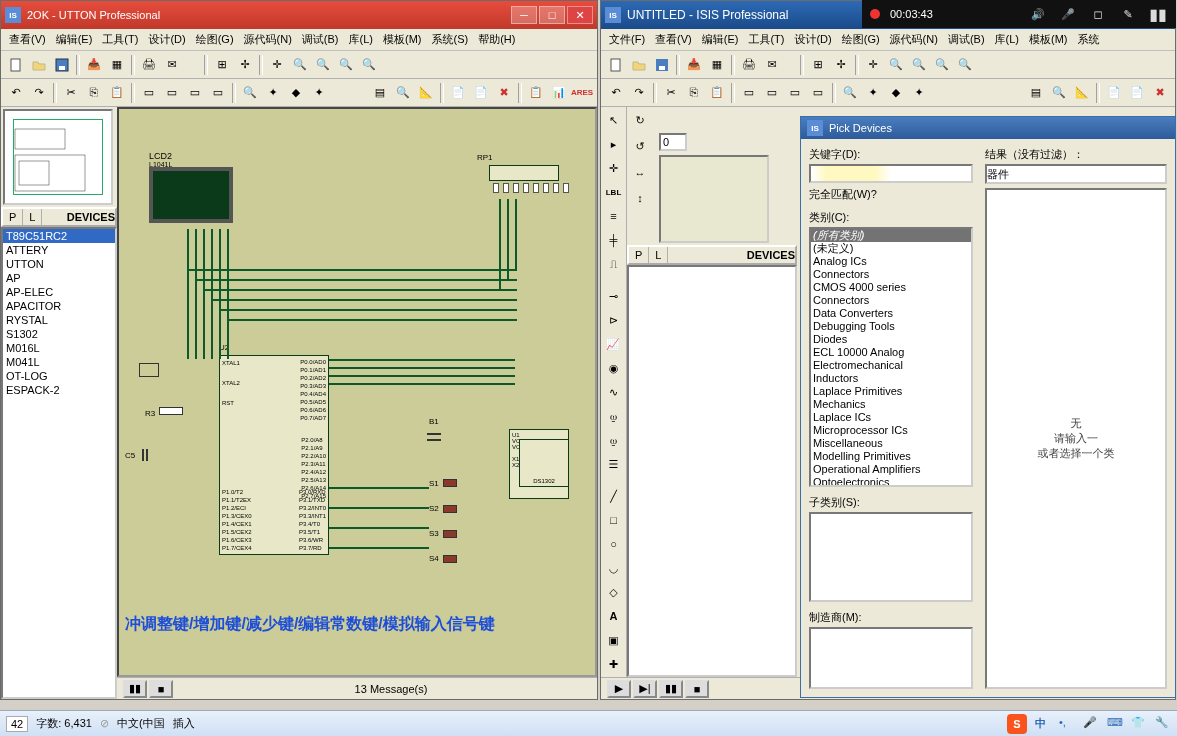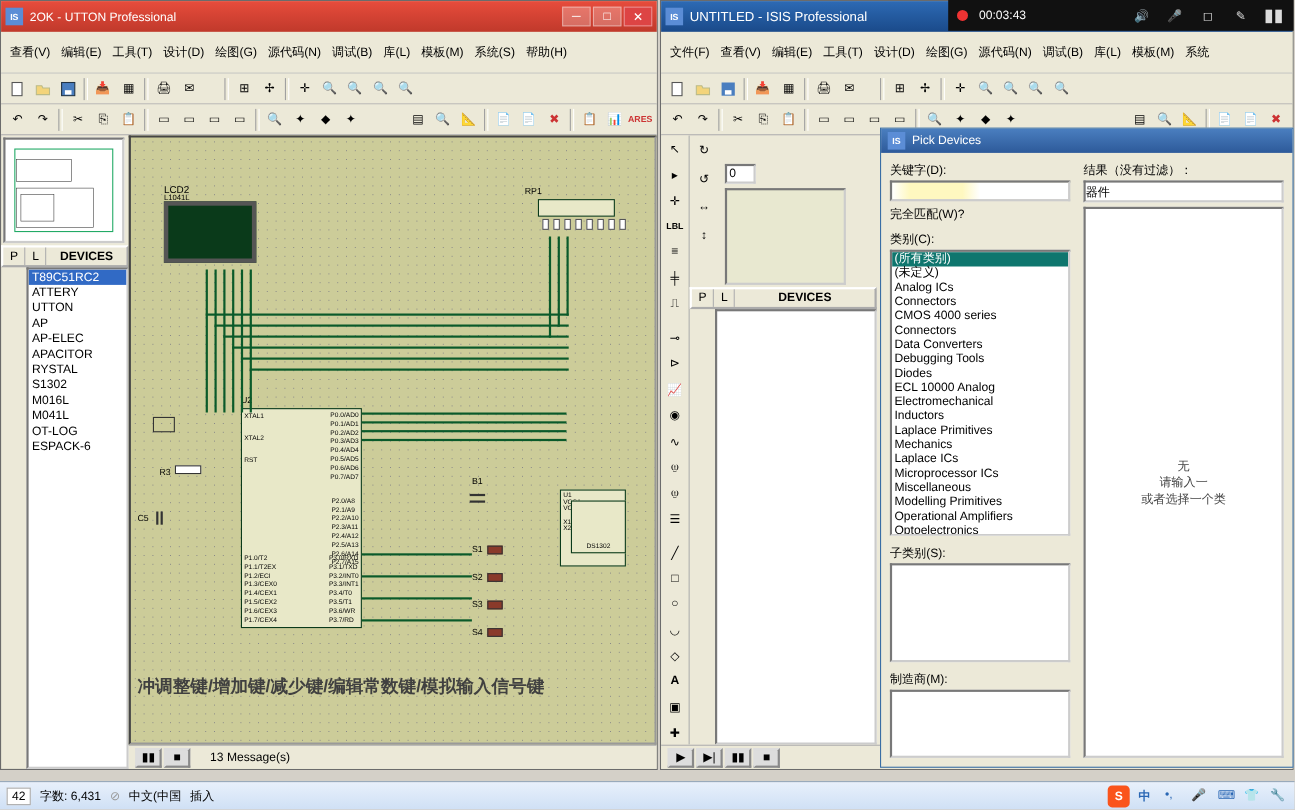--- a/index.html
+++ b/index.html
@@ -8,63 +8,63 @@
 .win-left { left: 0; top: 0; width: 598px; height: 700px; }
 .win-right { left: 600px; top: 0; width: 576px; height: 700px; }
 .titlebar { height: 28px; display: flex; align-items: center; padding: 0 4px; color: #fff; }
 .tb-red { background: linear-gradient(#e74c3c,#c0392b); }
 .tb-blue { background: linear-gradient(#2d6ab4,#1a4a8a); }
 .title-icon { width: 16px; height: 16px; background: #5b8dd6; margin-right: 6px; display: inline-flex; align-items: center; justify-content: center; color: #fff; font-size: 8px; font-weight: bold; }
 .title-text { flex: 1; font-size: 12px; }
 .wbtns { display: flex; gap: 2px; }
 .wbtn { width: 26px; height: 18px; background: rgba(255,255,255,.25); border: 1px solid rgba(255,255,255,.4); color: #fff; display: flex; align-items: center; justify-content: center; cursor: pointer; }
 .wbtn.close { background: #d44; }
-.menubar { height: 38px; background: #ece9d8; display: flex; align-items: center; padding: 0 4px; gap: 2px; border-bottom: 1px solid #c0c0c0; }
+.menubar { height: 22px; background: #ece9d8; display: flex; align-items: center; padding: 0 4px; gap: 2px; border-bottom: 1px solid #c0c0c0; }
 .menuitem { padding: 2px 4px; cursor: pointer; white-space: nowrap; }
 .toolbar { height: 28px; background: #ece9d8; border-bottom: 1px solid #b0b0b0; display: flex; align-items: center; padding: 2px 4px; gap: 1px; }
 .tbtn { width: 22px; height: 22px; border: 1px solid transparent; display: flex; align-items: center; justify-content: center; cursor: pointer; }
 .tsep { width: 4px; height: 20px; border-left: 1px solid #a0a0a0; border-right: 1px solid #fff; margin: 0 2px; }
 .body-row { flex: 1; display: flex; overflow: hidden; }
 .side-tools { width: 26px; background: #ece9d8; border-right: 1px solid #b0b0b0; display: flex; flex-direction: column; align-items: center; padding-top: 2px; gap: 2px; }
 .content-col { flex: 1; display: flex; flex-direction: column; }
 .preview-box { width: 110px; height: 96px; margin: 2px; border: 2px inset #ccc; background: #fff; position: relative; overflow: hidden; }
 .preview-schem { position: absolute; inset: 8px; border: 1px solid #2a6; }
 .dev-head { height: 20px; background: #ece9d8; border: 2px outset #fff; display: flex; align-items: center; }
 .dev-head-btn { padding: 2px 6px; border-right: 1px solid #b0b0b0; cursor: pointer; }
-.dev-head-lbl { flex: 1; text-align: center; font-weight: bold; }
-.dev-list { flex: 1; background: #fff; border: 2px inset #ccc; overflow-y: auto; margin-left: 23px; }
+.dev-head-lbl { flex: 1; text-align: right; font-weight: bold; }
+.dev-list { flex: 1; background: #fff; border: 2px inset #ccc; overflow-y: auto; }
 .dev-item { padding: 1px 3px; cursor: pointer; white-space: nowrap; overflow: hidden; }
 .dev-item.sel { background: #316ac5; color: #fff; }
 .canvas { flex: 1; background: #cccc99; border: 2px inset #999; position: relative; overflow: hidden; }
 .canvas-dots { position: absolute; inset: 0; background-image: radial-gradient(#888 .5px, transparent .5px); background-size: 8px 8px; }
 .lcd { position: absolute; left: 30px; top: 58px; width: 84px; height: 56px; background: #0a3a1a; border: 4px solid #555; }
 .chip { position: absolute; border: 1px solid #0a3a1a; background: #e8e8c8; font-size: 7px; padding: 2px; }
 .chip-u2 { left: 100px; top: 246px; width: 110px; height: 200px; }
 .chip-rp1 { left: 370px; top: 56px; width: 70px; height: 16px; }
 .wires { position: absolute; inset: 0; }
 .wire { position: absolute; background: #0a5a2a; }
-.red-label { position: absolute; bottom: 40px; left: 6px; color: #404040; font-size: 16px; font-weight: bold; white-space: nowrap; }
+.red-label { position: absolute; bottom: 40px; left: 6px; color: #1d4ed8; font-size: 16px; font-weight: bold; white-space: nowrap; }
 .statusbar { height: 22px; background: #ece9d8; border-top: 1px solid #b0b0b0; display: flex; align-items: center; padding: 0 6px; gap: 8px; }
 .play-ctrl { display: flex; gap: 2px; margin-right: 10px; }
 .pbtn { width: 24px; height: 18px; border: 2px outset #ddd; background: #ddd; display: flex; align-items: center; justify-content: center; cursor: pointer; }
 .rot-input { width: 56px; height: 18px; border: 2px inset #ccc; background: #fff; margin: 2px; font-size: 11px; padding: 0 2px; }
 .spin-col { width: 30px; display: flex; flex-direction: column; }
 .dlg { position: absolute; left: 800px; top: 116px; width: 376px; height: 582px; background: #ece9d8; border: 1px solid #3a6ea5; }
 .dlg-title { height: 22px; background: linear-gradient(#4a7ebf,#2d5a9a); color: #fff; display: flex; align-items: center; padding: 0 6px; }
 .dlg-body { padding: 8px; display: flex; gap: 10px; height: calc(100% - 22px); }
 .dlg-col1 { width: 166px; display: flex; flex-direction: column; }
 .dlg-col2 { flex: 1; display: flex; flex-direction: column; }
 .dlg-label { margin-bottom: 2px; }
 .dlg-input { width: 164px; height: 20px; border: 2px inset #ccc; background: #fff; padding: 0 2px; }
 .dlg-list { width: 164px; border: 2px inset #ccc; background: #fff; overflow-y: auto; }
 .dlg-list.cat { height: 270px; }
 .dlg-list.sub { height: 94px; }
 .dlg-list.mfr { height: 64px; }
 .cat-item { padding: 0 2px; cursor: pointer; white-space: nowrap; font-size: 11px; line-height: 13px; }
-.cat-item.sel { background: #0f766e; color: #fff; }
+.cat-item.sel { background: #737373; color: #fff; font-style: italic; }
 .res-input { width: 100%; height: 20px; border: 2px inset #ccc; background: #fff; }
 .res-area { flex: 1; background: #fff; border: 2px inset #ccc; margin-top: 4px; display: flex; flex-direction: column; align-items: center; justify-content: center; color: #444; text-align: center; padding: 6px; }
 .rec-bar { position: absolute; left: 862px; top: 0; width: 314px; height: 28px; background: #111; display: flex; align-items: center; color: #fff; padding: 0 8px; gap: 10px; }
 .rec-dot { width: 10px; height: 10px; border-radius: 50%; background: #e33; }
 .rec-btn { width: 20px; height: 20px; display: flex; align-items: center; justify-content: center; cursor: pointer; opacity: .85; }
 .taskbar { position: absolute; bottom: 0; left: 0; right: 0; height: 26px; background: linear-gradient(#e8f0fb,#cfe0f5); border-top: 1px solid #9ab; display: flex; align-items: center; padding: 0 6px; gap: 8px; }
 .sogou { width: 20px; height: 20px; background: #fa541c; border-radius: 4px; color: #fff; display: flex; align-items: center; justify-content: center; font-weight: bold; }
 .tray-icon { width: 16px; height: 16px; color: #2a67b4; }
 svg { display: block; }
 .ulink { margin-top: 4px; font-size: 11px; }
@@ -180,21 +180,21 @@
           <div class="dev-item">ATTERY</div>
           <div class="dev-item">UTTON</div>
           <div class="dev-item">AP</div>
           <div class="dev-item">AP-ELEC</div>
           <div class="dev-item">APACITOR</div>
           <div class="dev-item">RYSTAL</div>
           <div class="dev-item">S1302</div>
           <div class="dev-item">M016L</div>
           <div class="dev-item">M041L</div>
           <div class="dev-item">OT-LOG</div>
-          <div class="dev-item">ESPACK-6</div>
+          <div class="dev-item">ESPACK-2</div>
         </div>
     </div>
     <div class="content-col">
       <div class="canvas">
         <div class="canvas-dots"></div>
         <div style="position:absolute;left:30px;top:42px;font-size:9px">LCD2</div>
         <div style="position:absolute;left:30px;top:52px;font-size:7px">L1041L</div>
         <div class="lcd"></div>
         <div style="position:absolute;left:358px;top:44px;font-size:8px">RP1</div>
         <div class="chip chip-rp1"></div>
@@ -211,21 +211,21 @@
         <div style="position:absolute;left:100px;top:234px;font-size:8px">U2</div>
         <div class="chip chip-u2">
           <div style="position:absolute;right:2px;top:2px;font-size:6px;line-height:8px">P0.0/AD0<br>P0.1/AD1<br>P0.2/AD2<br>P0.3/AD3<br>P0.4/AD4<br>P0.5/AD5<br>P0.6/AD6<br>P0.7/AD7</div>
           <div style="position:absolute;left:2px;top:2px;font-size:6px;line-height:10px">XTAL1<br><br>XTAL2<br><br>RST</div>
           <div style="position:absolute;right:2px;top:80px;font-size:6px;line-height:8px">P2.0/A8<br>P2.1/A9<br>P2.2/A10<br>P2.3/A11<br>P2.4/A12<br>P2.5/A13<br>P2.6/A14<br>P2.7/A15</div>
           <div style="position:absolute;left:2px;bottom:2px;font-size:6px;line-height:8px">P1.0/T2<br>P1.1/T2EX<br>P1.2/ECI<br>P1.3/CEX0<br>P1.4/CEX1<br>P1.5/CEX2<br>P1.6/CEX3<br>P1.7/CEX4</div>
           <div style="position:absolute;right:2px;bottom:2px;font-size:6px;line-height:8px">P3.0/RXD<br>P3.1/TXD<br>P3.2/INT0<br>P3.3/INT1<br>P3.4/T0<br>P3.5/T1<br>P3.6/WR<br>P3.7/RD</div>
         </div>
 
         <div style="position:absolute;left:310px;top:370px;display:flex;flex-direction:column;gap:16px">
-          <div style="display:flex;align-items:flex-end;gap:4px">
+          <div style="display:flex;align-items:flex-start;gap:4px">
               <span style="font-size:8px">S1</span>
               <span style="width:14px;height:8px;border:1px solid #333;background:#8a3a2a"></span>
             </div>
           <div style="display:flex;align-items:center;gap:4px">
               <span style="font-size:8px">S2</span>
               <span style="width:14px;height:8px;border:1px solid #333;background:#8a3a2a"></span>
             </div>
           <div style="display:flex;align-items:center;gap:4px">
               <span style="font-size:8px">S3</span>
               <span style="width:14px;height:8px;border:1px solid #333;background:#8a3a2a"></span>
@@ -283,21 +283,21 @@
         <div class="chip" style="left:400px;top:330px;width:50px;height:48px">
             <div style="font-size:6px;text-align:center;margin-top:36px">DS1302</div>
           </div>
         <div class="red-label">冲调整键/增加键/减少键/编辑常数键/模拟输入信号键</div>
       </div>
       <div class="statusbar">
         <div class="play-ctrl">
           <div class="pbtn">▮▮</div>
           <div class="pbtn">■</div>
         </div>
-        <span style="flex:1;text-align:left">13 Message(s)</span>
+        <span style="flex:1;text-align:center">13 Message(s)</span>
       </div>
     </div>
   </div>
 </div>
 
 <div class="win win-right">
   <div class="titlebar tb-blue">
     <span class="title-icon">IS</span>
     <span class="title-text">UNTITLED - ISIS Professional</span>
   </div>

